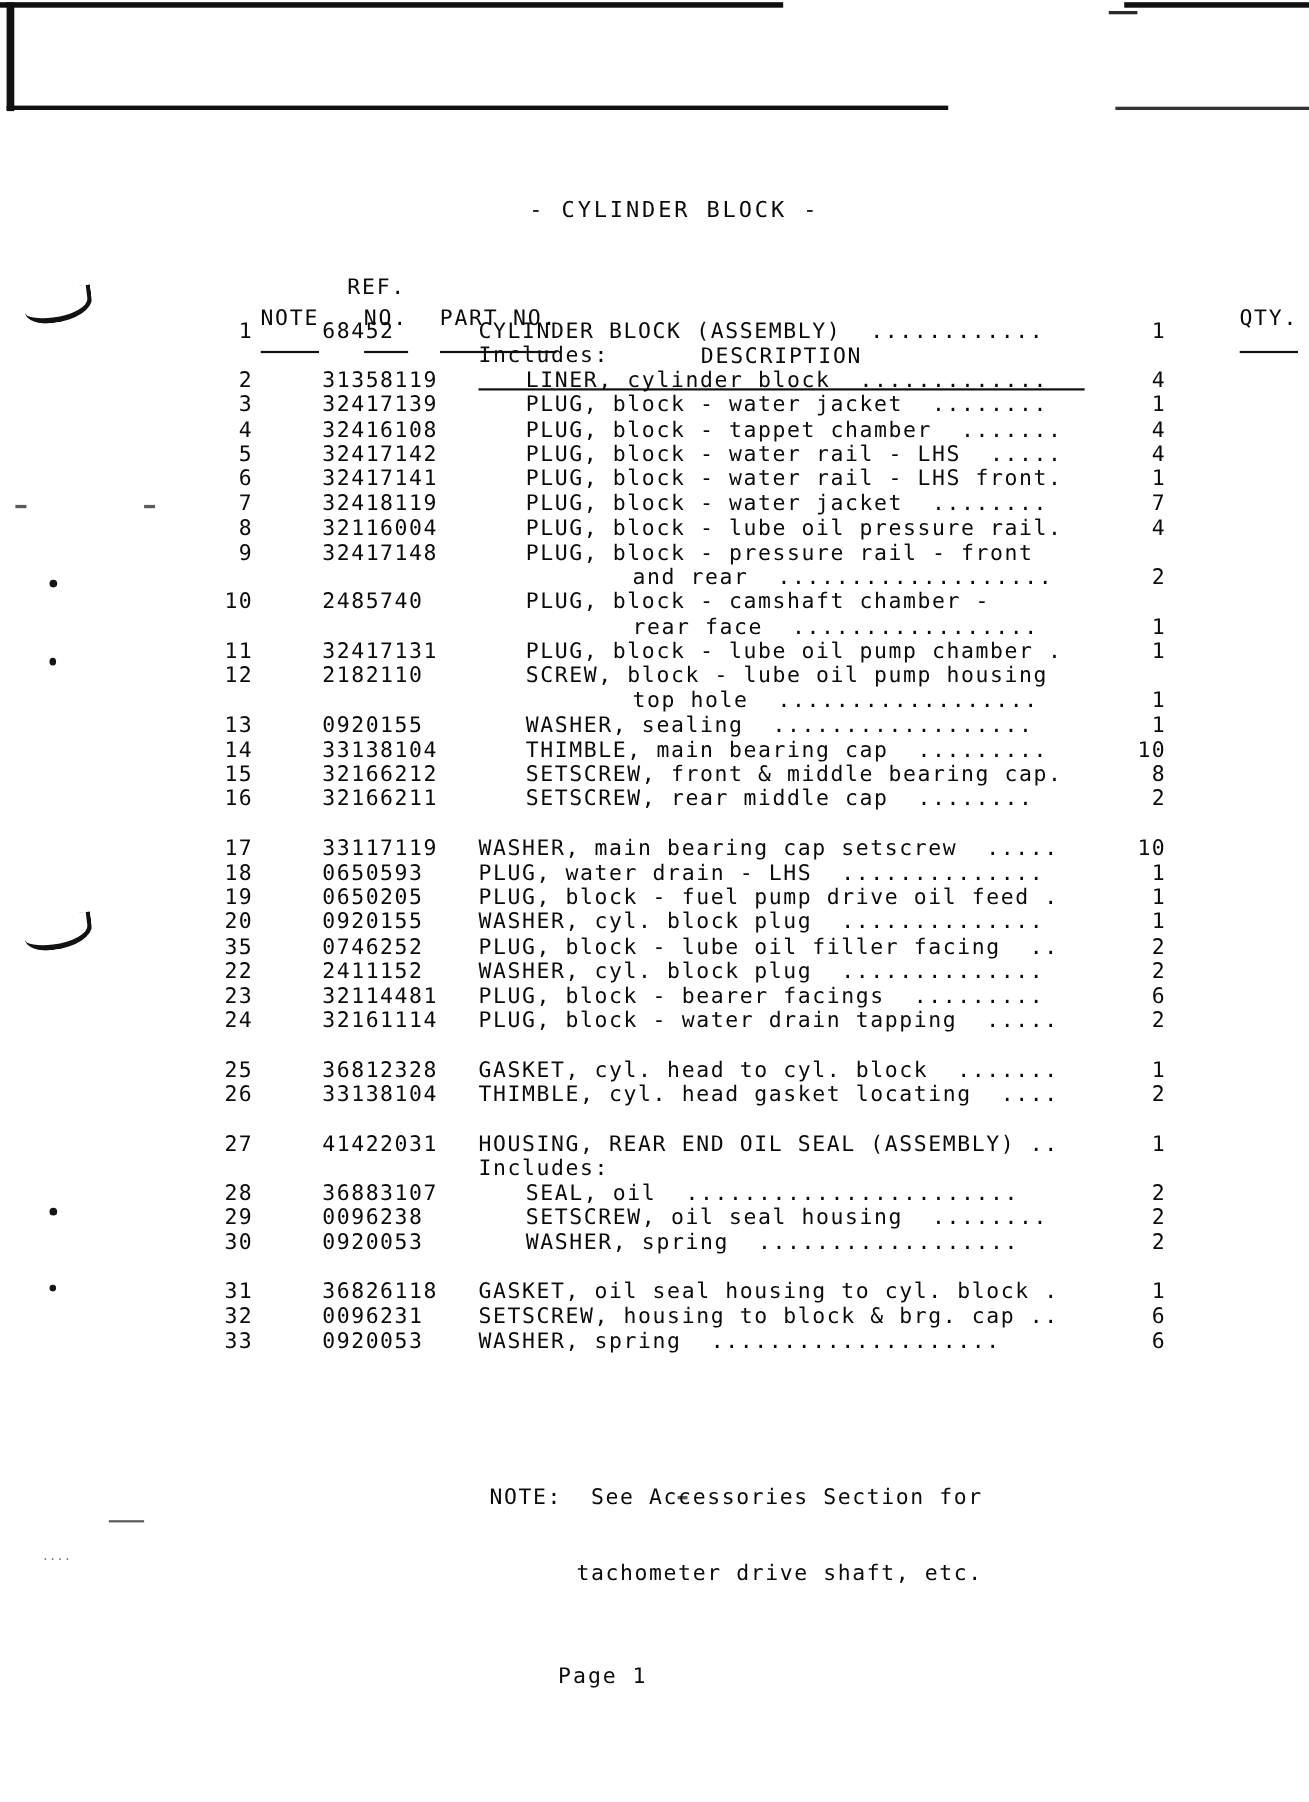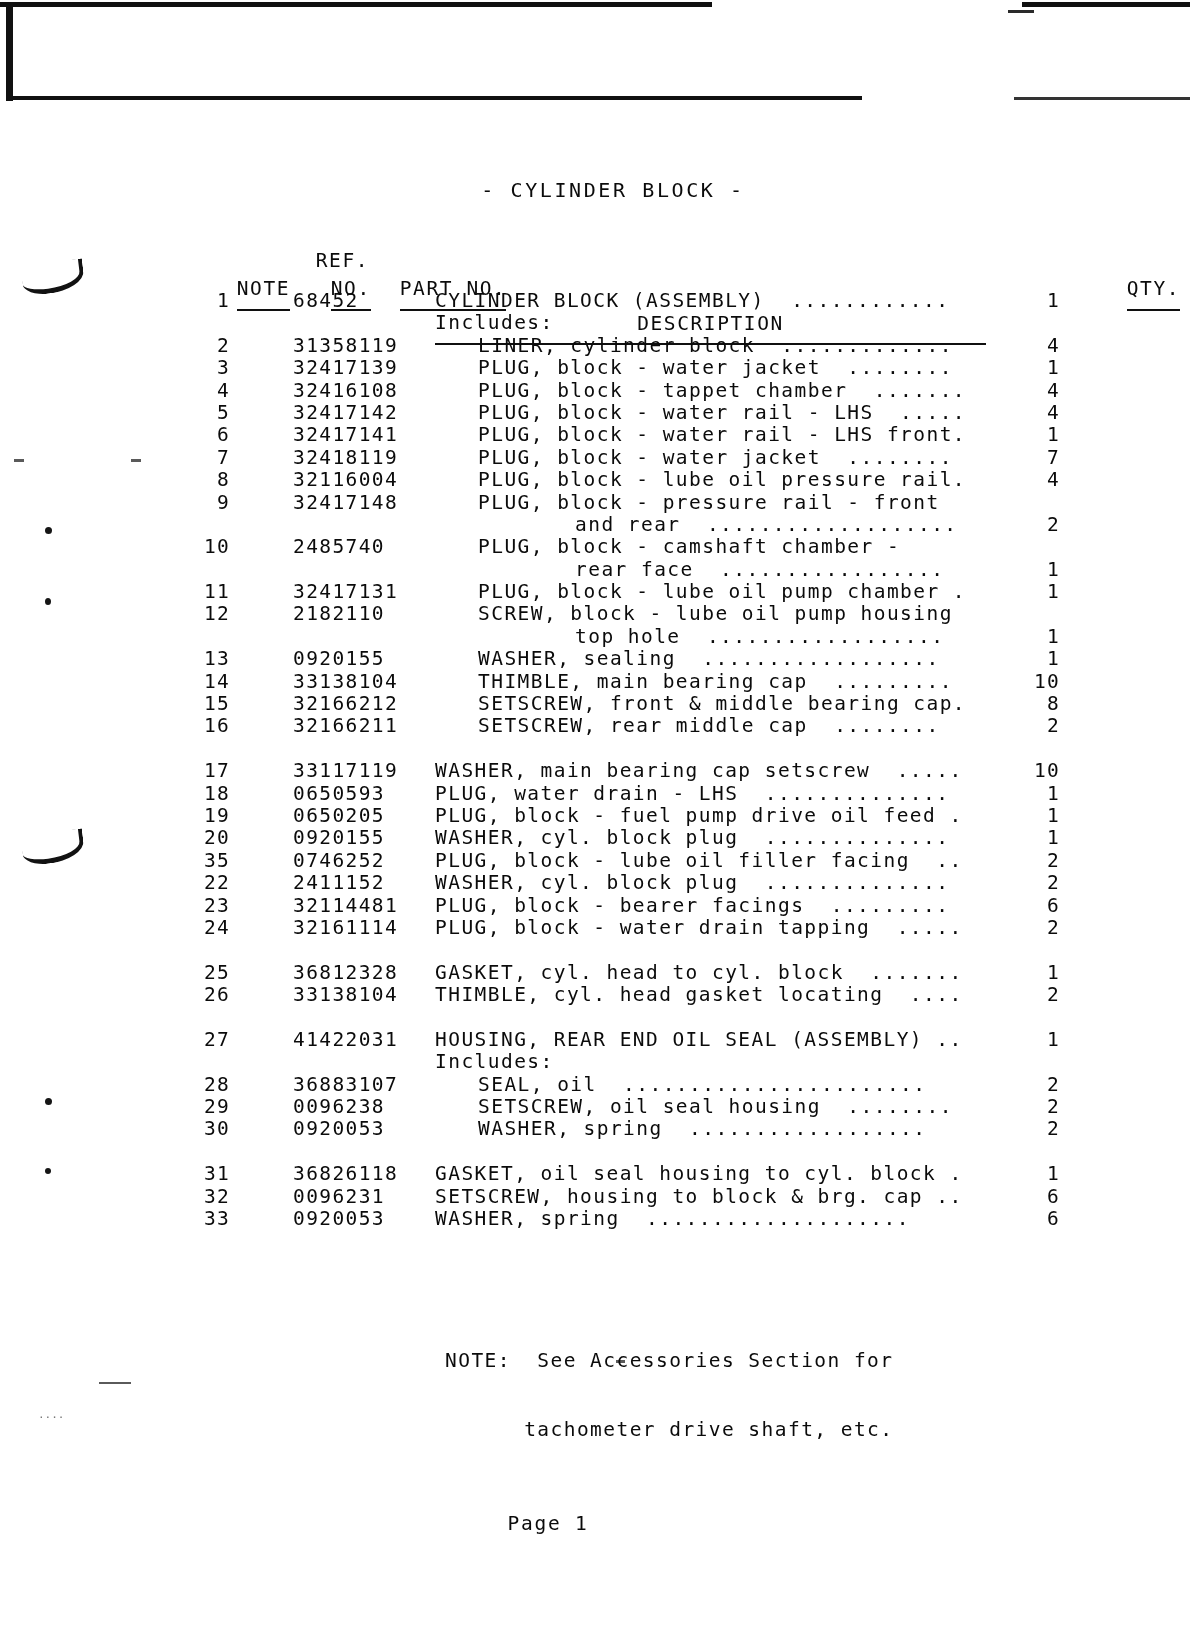--- a/index.html
+++ b/index.html
@@ -102,21 +102,21 @@
 
   
   .thead { position: relative; height: 54px; }
   .th {
     position: absolute;
     white-space: pre;
     letter-spacing: 1.6px;
   }
   .th .ul {
     border-bottom: 2.5px solid #101010;
-    padding-bottom: 8px;
+    padding-bottom: 18px;
     display: inline-block;
   }
   .th-note   { left: 0px;   top: 28px; }
   .th-refno  { left: 79px;  top: 0px;  }
   .th-refno2 { left: 94px;  top: 28px; }
   .th-partno { left: 163px; top: 28px; }
   .th-desc   { left: 305px; top: 28px; width: 551px; text-align: center; }
   .th-desc .ul { display: block; width: 551px; margin-top: 12px; }
   .th-qty    { left: 890px; top: 28px; text-align: right; }
 

